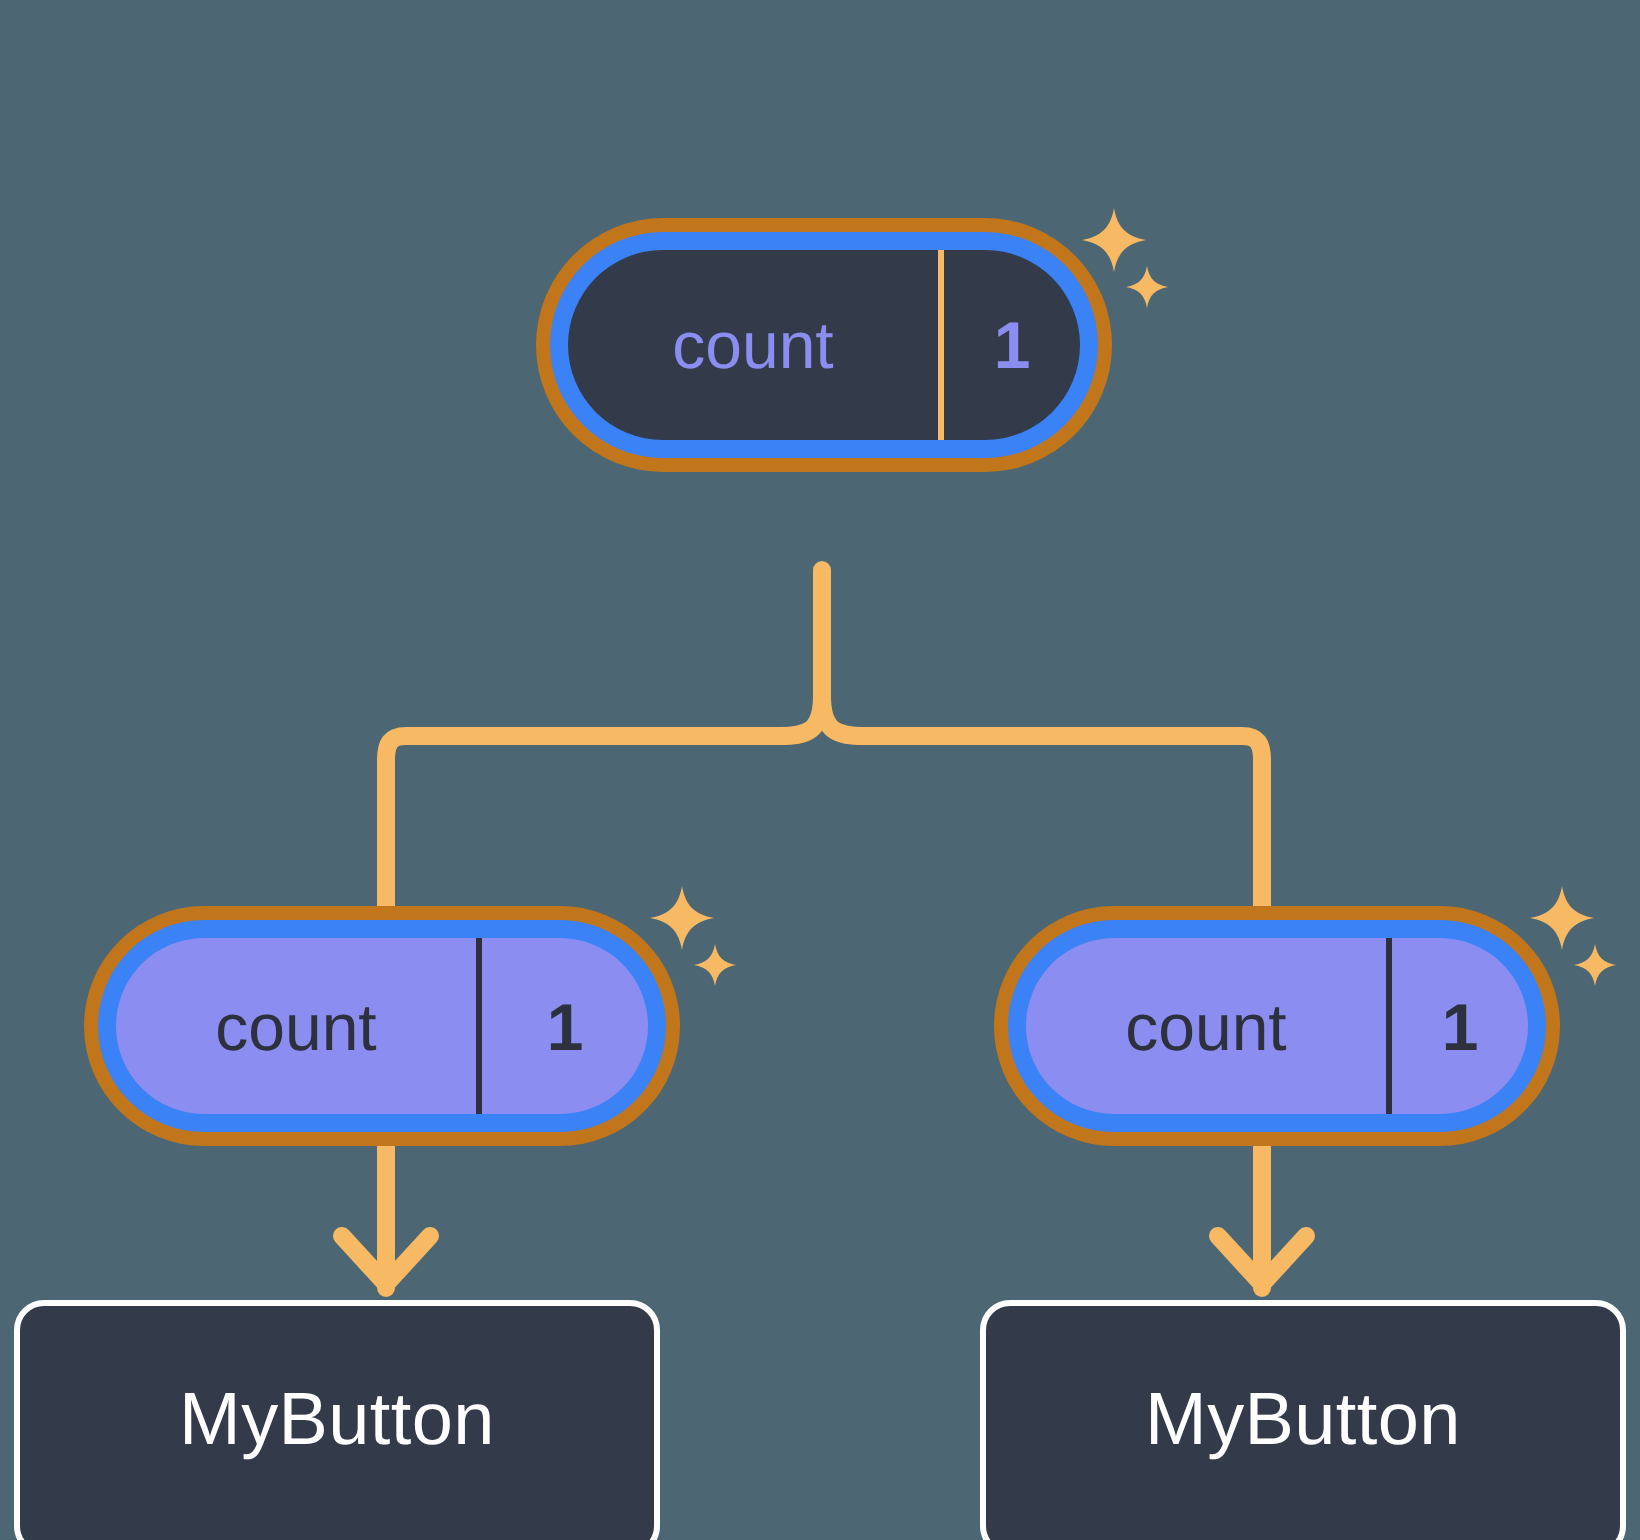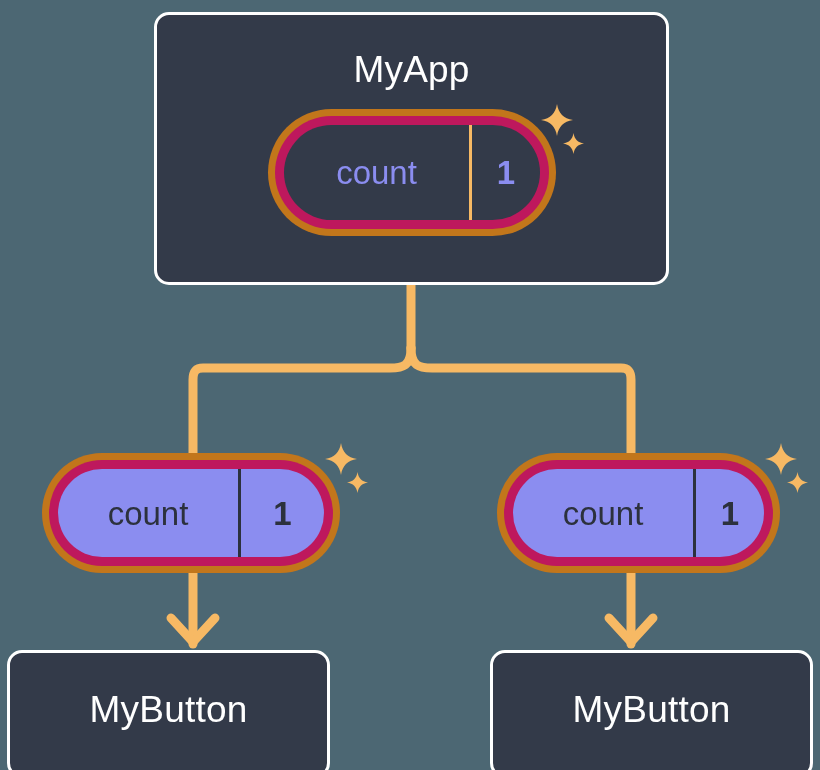--- a/index.html
+++ b/index.html
@@ -65,21 +65,21 @@
     box-sizing: border-box;
     border-radius: 999px;
     background: #c2761b;            
     padding: 7px;
   }
   .pill-inner {
     box-sizing: border-box;
     width: 100%;
     height: 100%;
     border-radius: 999px;
-    background: #be185d;            
+    background: #3b82f6;            
     padding: 9px;
   }
   .pill-body {
     box-sizing: border-box;
     width: 100%;
     height: 100%;
     border-radius: 999px;
     display: flex;
     align-items: stretch;
     overflow: hidden;
@@ -171,23 +171,20 @@
       <path d="M 411,348 C 411,366 419,368 432,368 L 621,368 C 629,368 631,372 631,380 L 631,455"></path>
 
       <path d="M 193,572 L 193,644"></path>
       <path d="M 171,618 L 193,642 L 215,618"></path>
 
       <path d="M 631,572 L 631,644"></path>
       <path d="M 609,618 L 631,642 L 653,618"></path>
     </g>
   </svg>
 
-  <div class="node-card" id="app-card">
-    <div class="node-title">MyApp</div>
-  </div>
 
   <div class="pill dark" id="pill-app">
     <div class="pill-inner">
       <div class="pill-body">
         <span class="pill-key">count</span>
         <span class="pill-val">1</span>
       </div>
     </div>
   </div>
 

